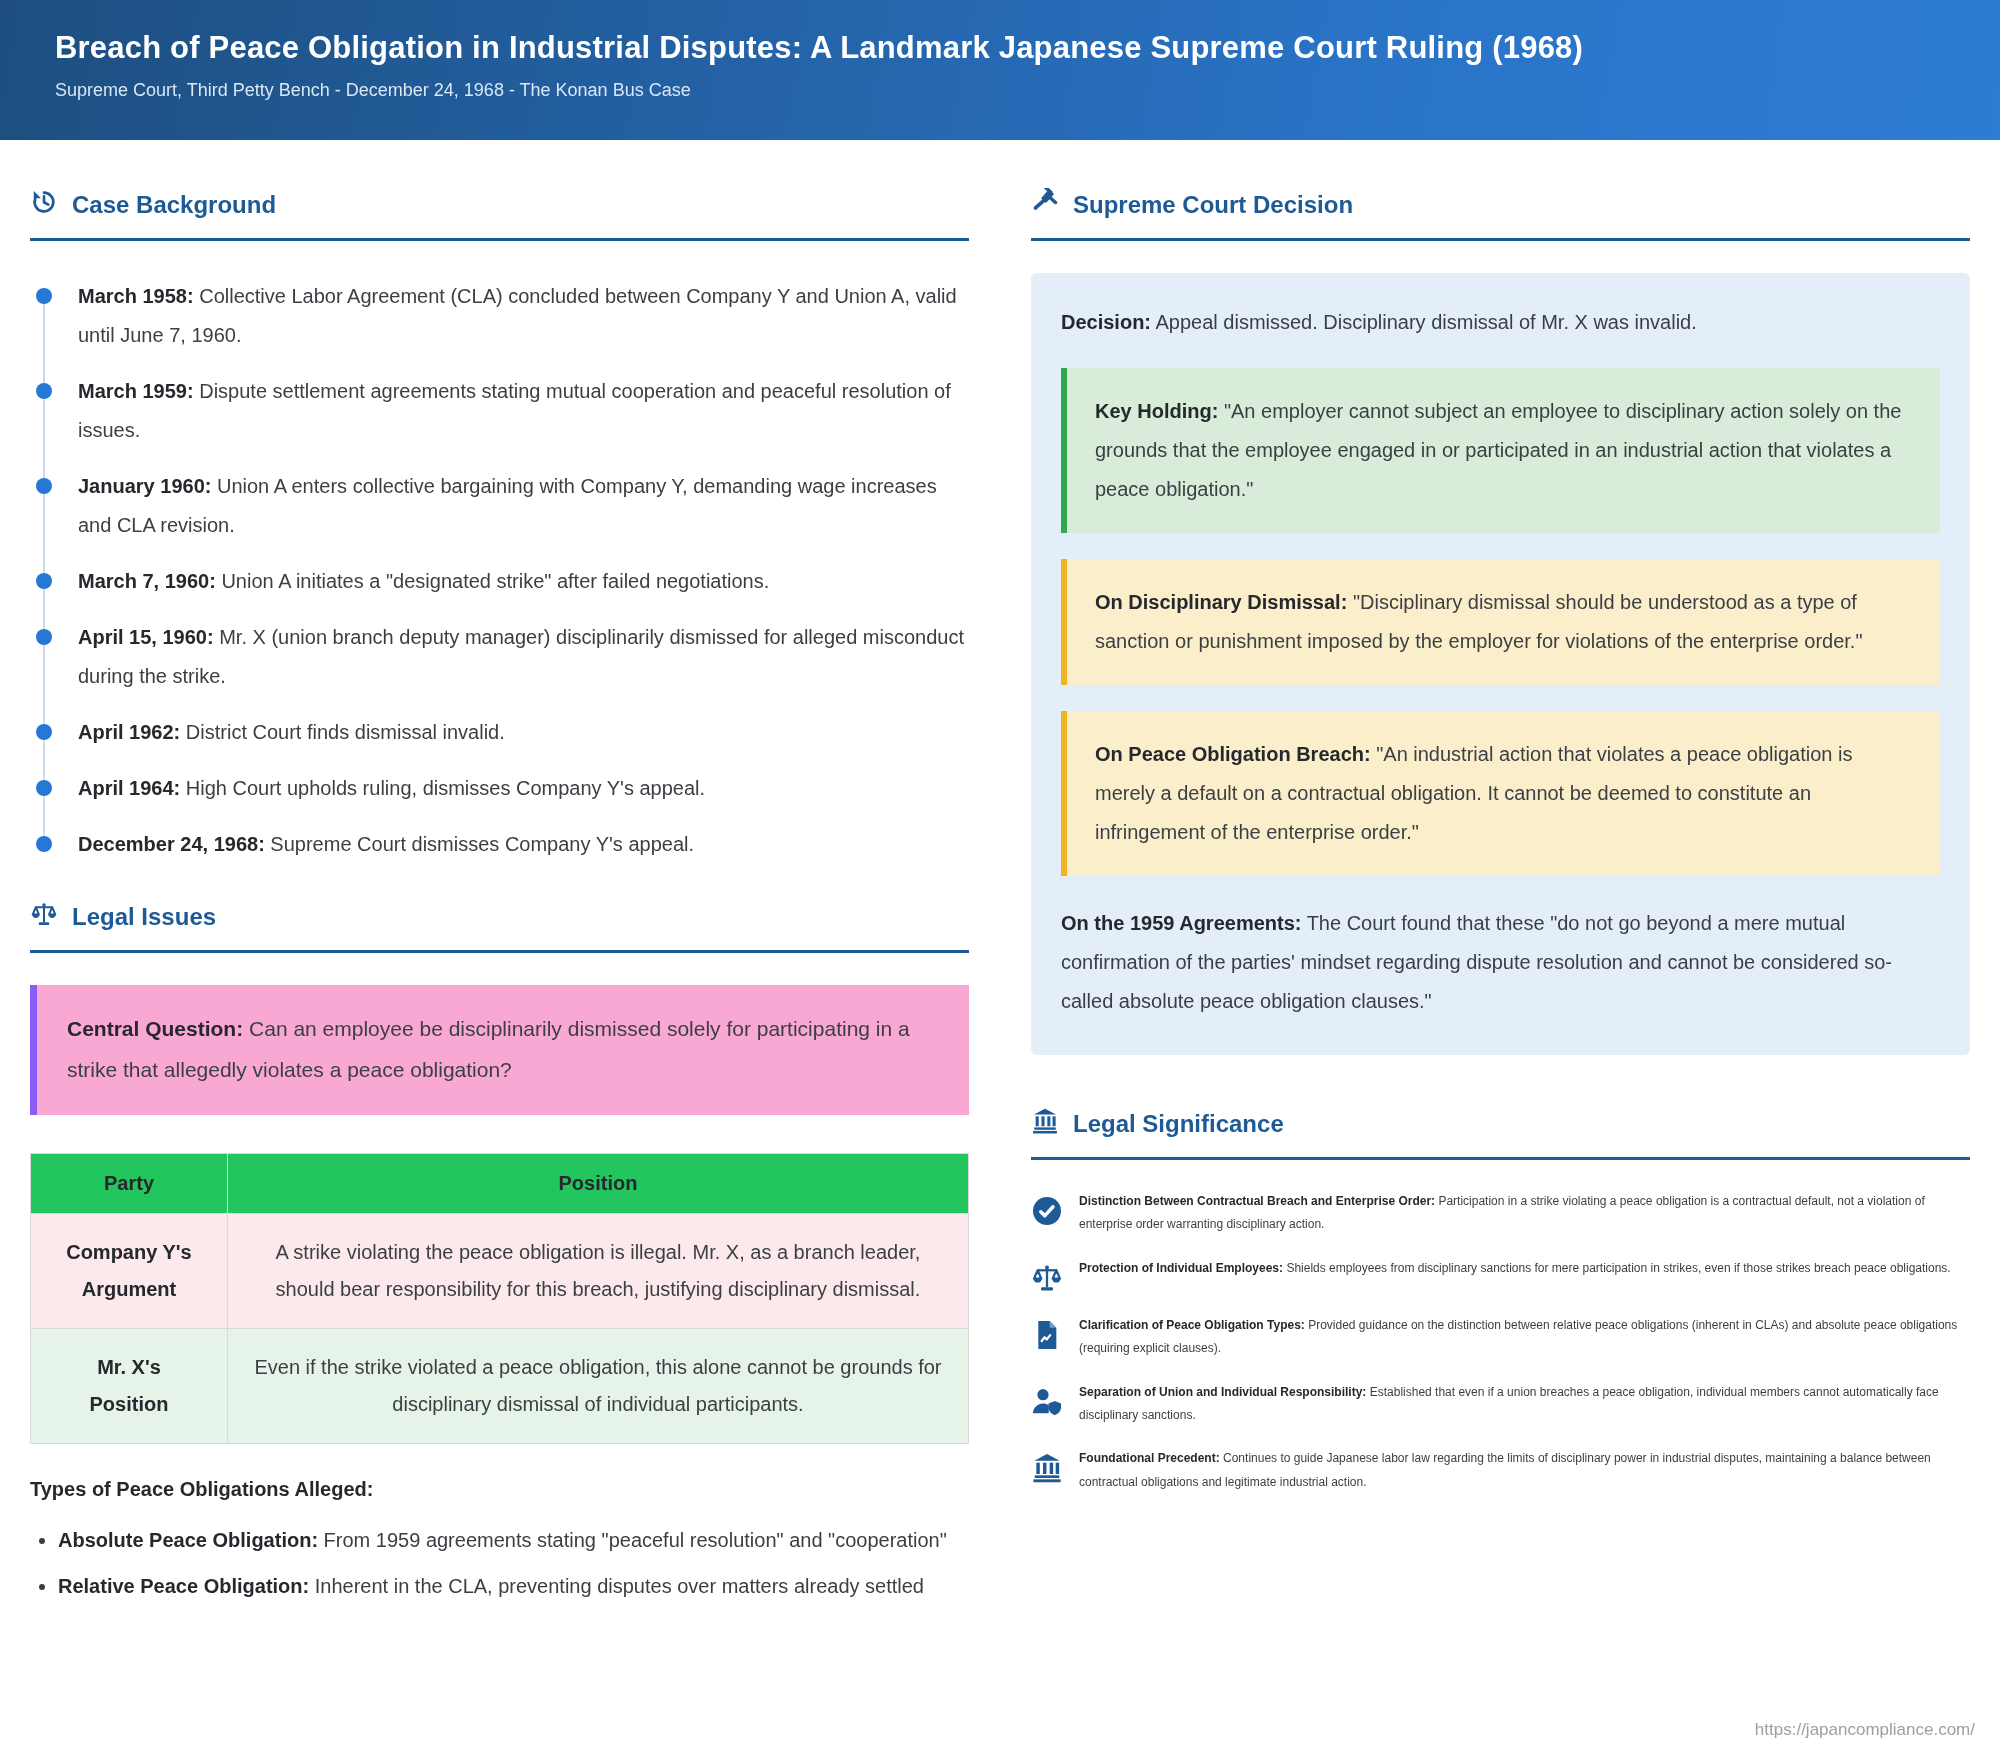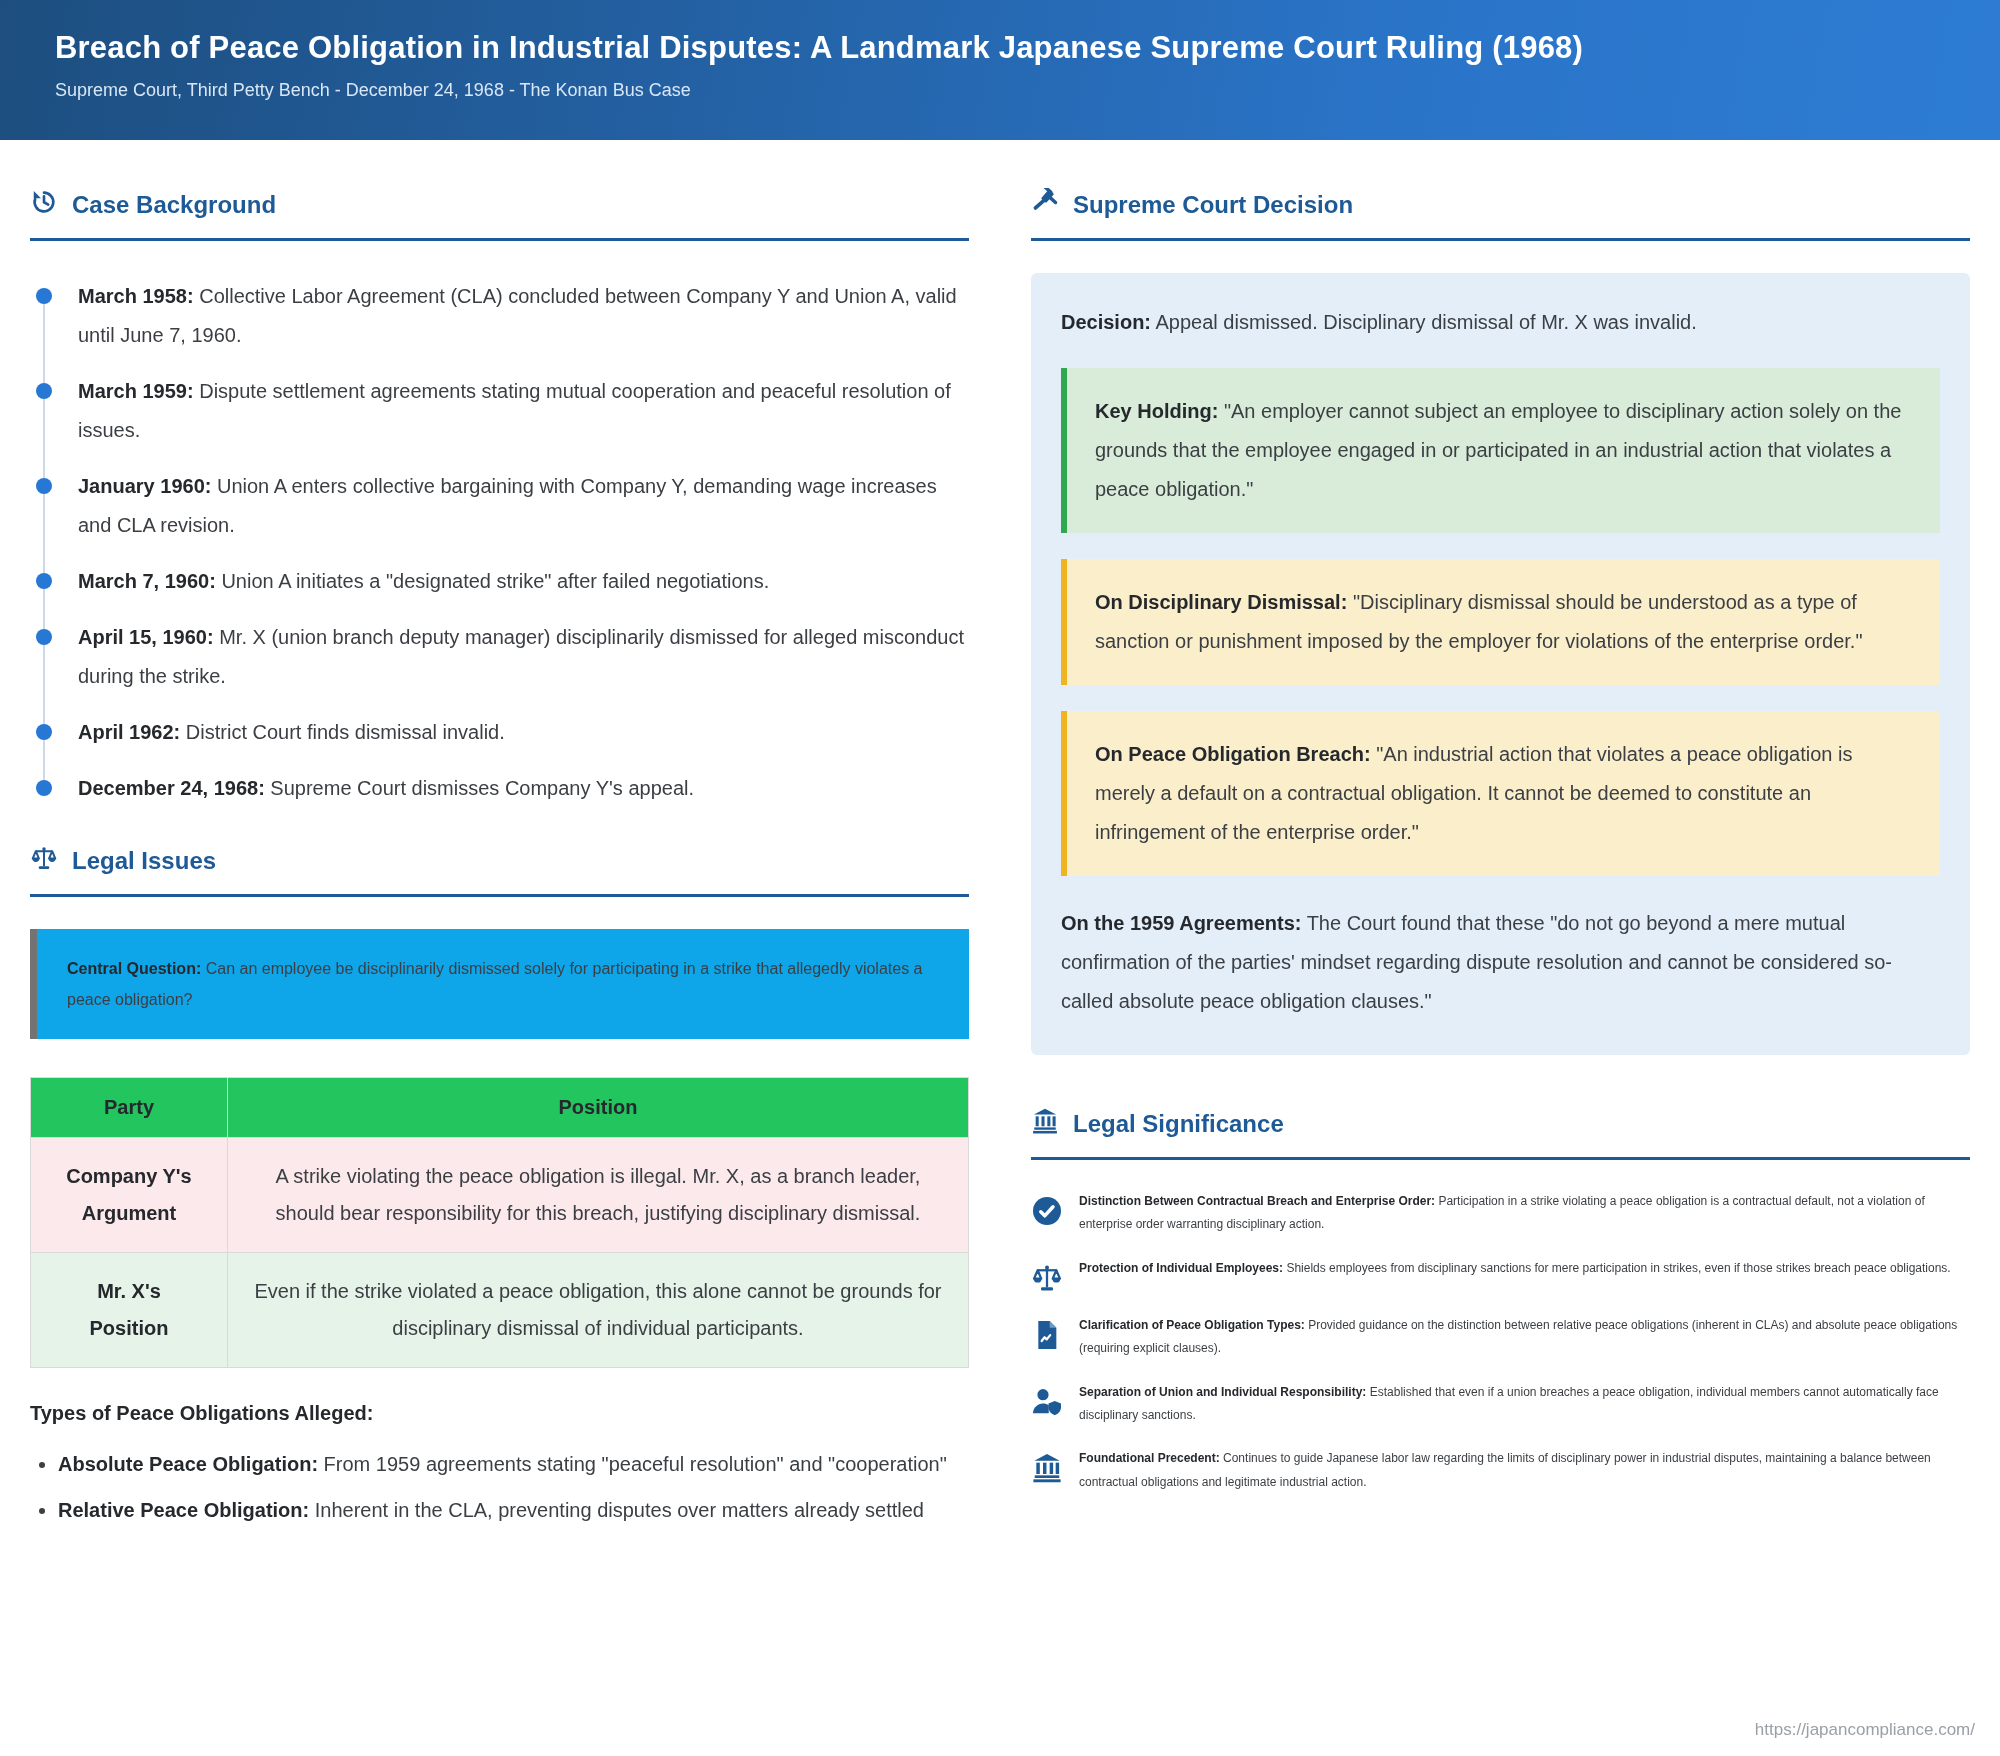--- a/index.html
+++ b/index.html
@@ -50,24 +50,24 @@
   }
   .timeline li::before {
     content:""; position:absolute; left:0; top:11px;
     width:16px; height:16px; border-radius:50%;
     background:#2778d4;
   }
   .b { font-weight:bold; color:#25282c;text-align:right; }
 
   
   .callout {
-    background:#0ea5e9;
-    border-left:7px solid #737373;
+    background:#f9a8d4;
+    border-left:7px solid #8b5cf6;
     padding:24px 30px;
-    font-size:16px; line-height:1.95;
+    font-size:21px; line-height:1.95;
     margin-top:32px;
   }
 
   
   table.positions {
     width:100%; border-collapse:collapse; margin-top:38px;
     font-size:20px;
   }
   table.positions th {
     background:#22c55e; color:#25282c; font-weight:bold;
@@ -136,20 +136,21 @@
       <span>Case Background</span>
     </div>
 
     <ul class="timeline">
       <li><span class="b">March 1958:</span> <span>Collective Labor Agreement (CLA) concluded between Company Y and Union A, valid until June 7, 1960.</span></li>
       <li><span class="b">March 1959:</span> <span>Dispute settlement agreements stating mutual cooperation and peaceful resolution of issues.</span></li>
       <li><span class="b">January 1960:</span> <span>Union A enters collective bargaining with Company Y, demanding wage increases and CLA revision.</span></li>
       <li><span class="b">March 7, 1960:</span> <span>Union A initiates a "designated strike" after failed negotiations.</span></li>
       <li><span class="b">April 15, 1960:</span> <span>Mr. X (union branch deputy manager) disciplinarily dismissed for alleged misconduct during the strike.</span></li>
       <li><span class="b">April 1962:</span> <span>District Court finds dismissal invalid.</span></li>
+      <li><span class="b">April 1964:</span> <span>High Court upholds ruling, dismisses Company Y's appeal.</span></li>
       <li><span class="b">December 24, 1968:</span> <span>Supreme Court dismisses Company Y's appeal.</span></li>
     </ul>
 
     <div class="sec-head" style="margin-top:36px">
       <span><svg viewBox="0 0 24 24" width="28" height="28">
         <g fill="none" stroke="#1d5a96" stroke-width="1.7" stroke-linejoin="round">
           <path d="M12 4.5v14.5"></path>
               <path d="M5 6.2h14"></path>
           <path d="M5 6.2l-2.7 6.3h5.4z"></path>
               <path d="M19 6.2l-2.7 6.3h5.4z"></path>

